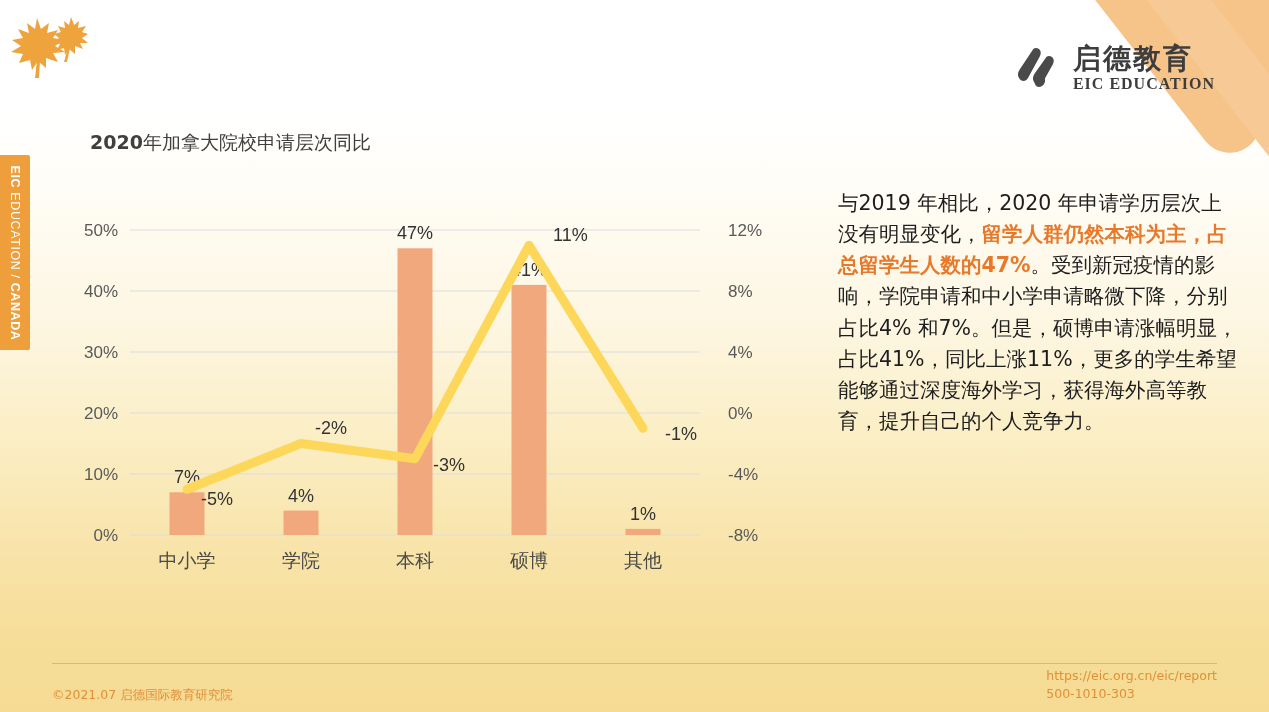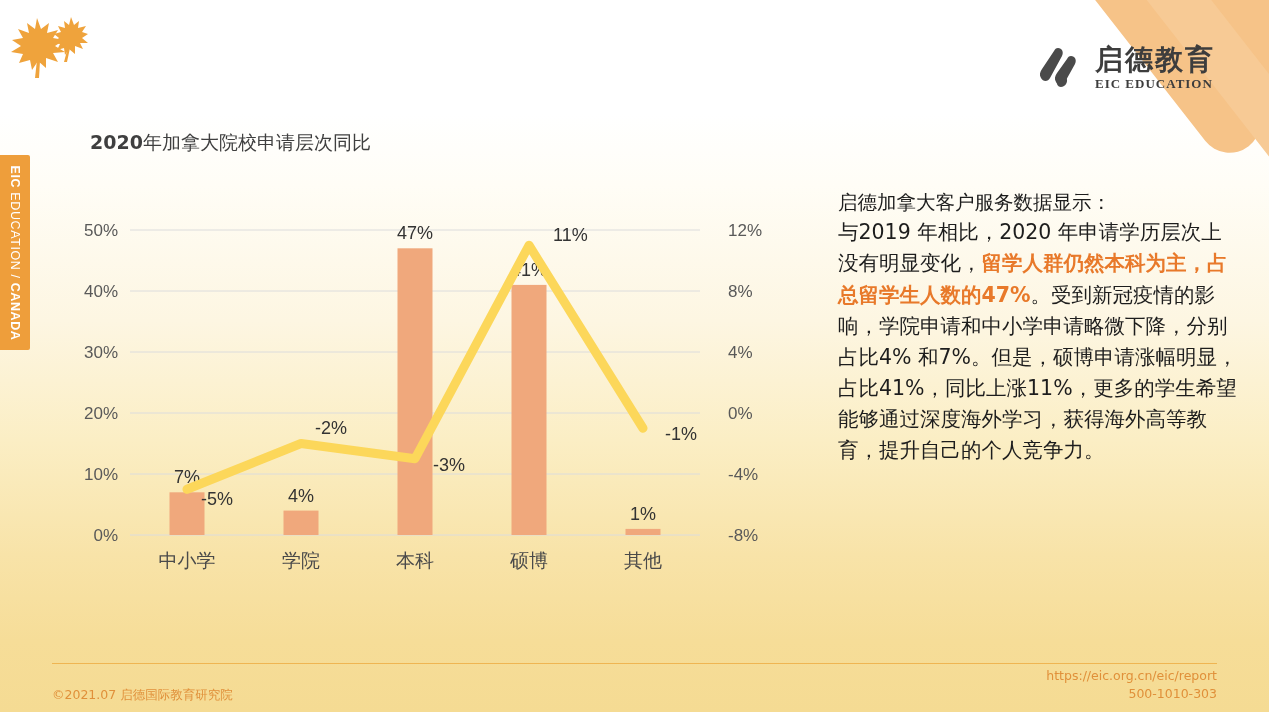--- a/index.html
+++ b/index.html
@@ -48,21 +48,21 @@
     letter-spacing:1px;
     font-family:"DejaVu Sans","Liberation Sans",sans-serif;
   }
 
   
   .logo { position:absolute; right:54px; top:44px; display:flex; align-items:center; gap:9px; }
   .logo-mark { width:48px; height:48px; }
   .logo-text { line-height:1; }
   .logo-cn { font-size:28px; font-weight:bold; color:#3d3d3d; letter-spacing:2px;
              font-family:"DejaVu Sans","Liberation Sans",sans-serif; }
-  .logo-en { font-size:13px; font-weight:bold; color:#3d3d3d; letter-spacing:1px;
+  .logo-en { font-size:16px; font-weight:bold; color:#3d3d3d; letter-spacing:1px;
              font-family:"Liberation Serif", serif; margin-top:3px; }
 
   
   .chart-wrap { position:absolute; left:60px; top:130px; width:760px; height:440px; }
   .chart-title {
     text-align:left; font-size:19px; color:#3f3f3f; padding-left:30px;
     font-family:"DejaVu Sans","Liberation Sans",sans-serif;
   }
   .chart-title b { font-weight:bold; }
   .plot { position:absolute; left:0; top:44px; width:760px; height:400px; }
@@ -73,21 +73,21 @@
   .tp-lead { font-size:19.5px; color:#1d1d1d; line-height:1.5;
              font-family:"DejaVu Sans","Liberation Sans",sans-serif; }
   .tp-body { font-size:20.5px; color:#1d1d1d; line-height:1.52;
              font-family:"DejaVu Sans","Liberation Sans",sans-serif; }
   .hl { color:#E8792A; font-weight:bold; }
 
   
   .footer-rule { position:absolute; left:52px; right:52px; bottom:48px; height:1px; background:#EFB552; }
   .footer-left { position:absolute; left:52px; bottom:8px; font-size:12.5px; color:#E0903A;
                  font-family:"DejaVu Sans","Liberation Sans",sans-serif; }
-  .footer-right { position:absolute; right:52px; bottom:8px; text-align:right; font-size:12.5px;
+  .footer-right { position:absolute; right:52px; bottom:8px; text-align:left; font-size:12.5px;
                   color:#E0903A; line-height:1.5;
                   font-family:"DejaVu Sans","Liberation Sans",sans-serif;margin-top:40px; }
 </style>
 </head>
 <body>
 
 <div id="slide">
 
   <div class="ribbons">
     <div class="ribbon" style="left:-20px; top:40px;  width:470px; height:62px; background:#F6C388;"></div>
@@ -176,21 +176,20 @@
             <rect x="282" y="411" width="30" height="11" fill="#F0A87C"></rect>
             <text x="318" y="422" font-size="18" fill="#4a4a4a" font-family="&quot;Liberation Sans&quot;,sans-serif">2020</text>
             <line x1="380" y1="417" x2="416" y2="417" stroke="#FCD75A" stroke-width="9" stroke-linecap="round"></line>
             <text x="424" y="422" font-size="18" fill="#4a4a4a" font-family="&quot;DejaVu Sans&quot;,sans-serif">同比</text>
           </g>
         </svg>
     </div>
   </div>
 
   <div class="text-panel">
-    <div class="tp-lead">启德加拿大客户服务数据显示：</div>
     <div class="tp-body"><span>与2019 年相比，2020 年申请学历层次上没有明显变化，</span><span class="hl">留学人群仍然本科为主，占总留学生人数的47%</span><span>。受到新冠疫情的影响，学院申请和中小学申请略微下降，分别占比4% 和7%。但是，硕博申请涨幅明显，占比41%，同比上涨11%，更多的学生希望能够通过深度海外学习，获得海外高等教育，提升自己的个人竞争力。</span></div>
   </div>
 
   <div class="footer-rule"></div>
   <div class="footer-left">©2021.07 启德国际教育研究院</div>
   <div class="footer-right">
     <div>https://eic.org.cn/eic/report</div>
     <div>500-1010-303</div>
   </div>
 

